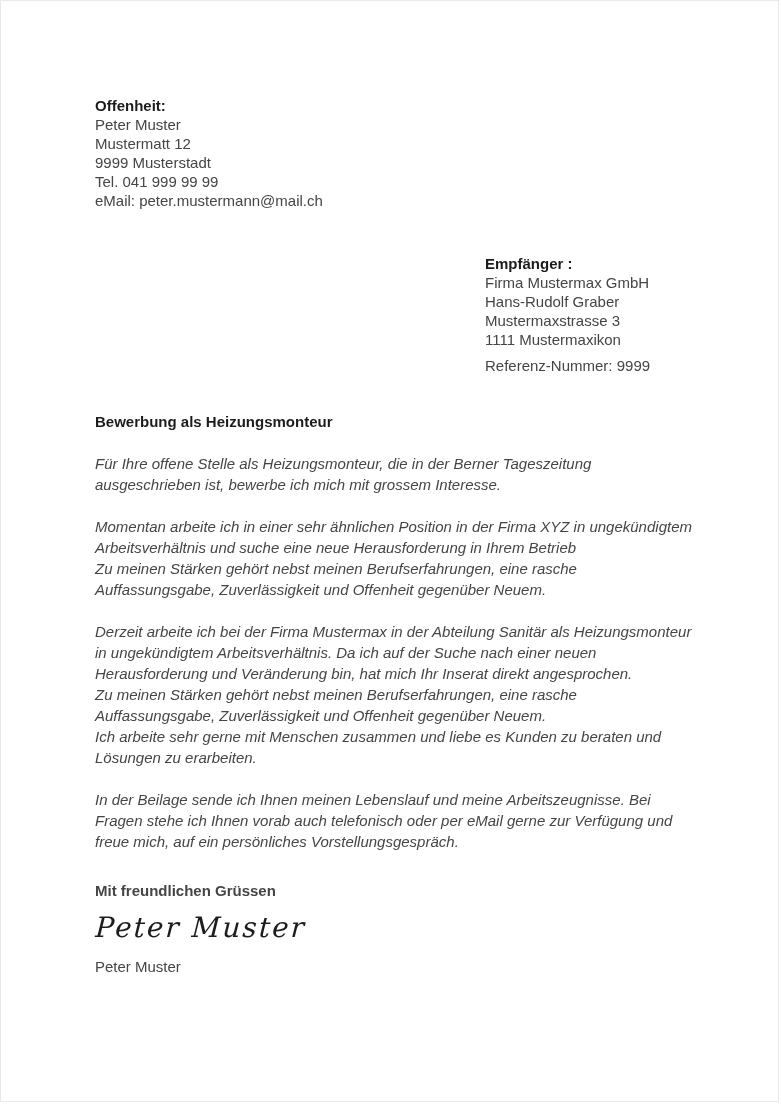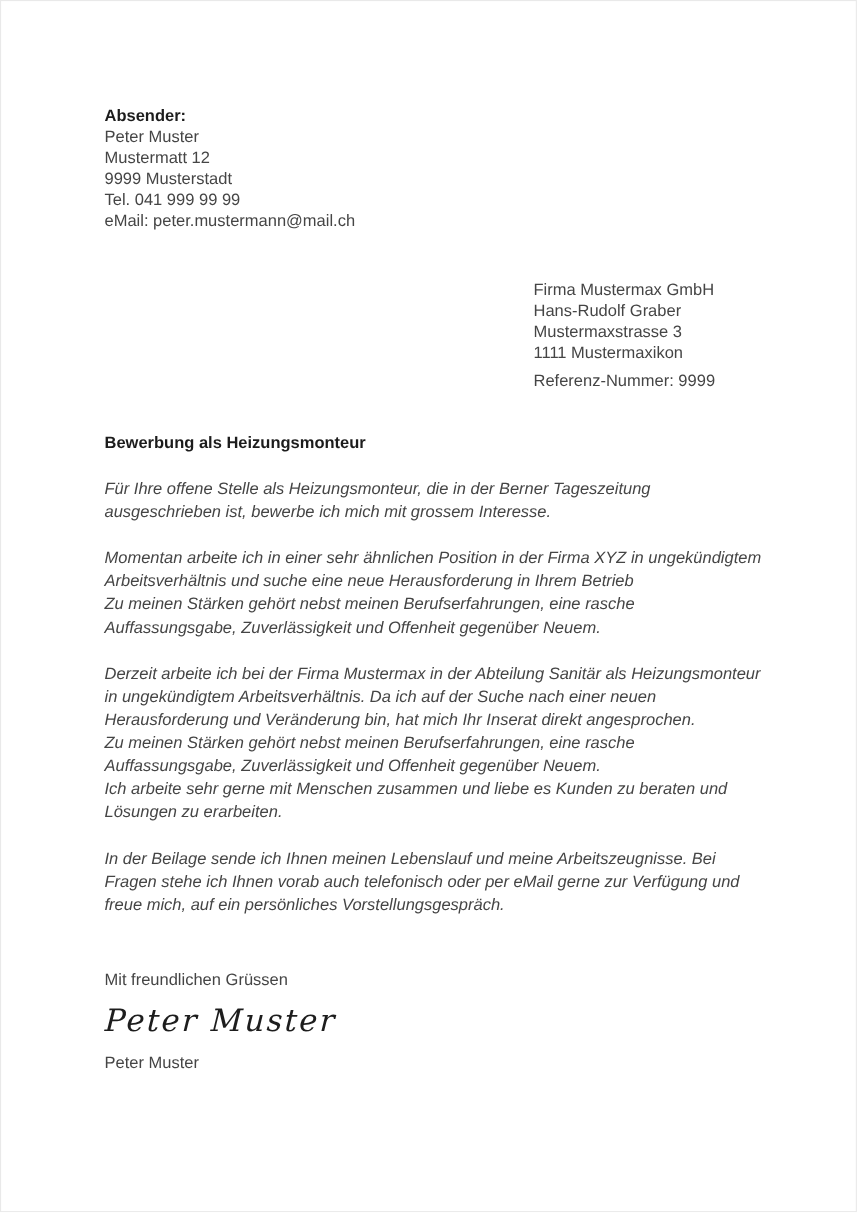--- a/index.html
+++ b/index.html
@@ -51,21 +51,22 @@
     margin-top: 36px;
   }
   .para {
     margin: 0;
     margin-top: 11px;
     padding-top: 10px;
     white-space: pre-line;
     font-style: italic;
   }
   .closing {
-    margin-top: 47px;
+    margin-top: 28px;
+    font-weight: bold;
   }
   .signature {
     margin-top: 16px;
     font-family: "DejaVu Serif", serif;
     font-style: italic;
     font-size: 28px;
     letter-spacing: 2px;
     color: #1d1d1d;
     transform: skewX(-3deg);
     transform-origin: left bottom;
@@ -74,29 +75,30 @@
     margin-top: 18px;
   }
 </style>
 </head>
 <body>
 
 <div class="page">
   <div class="content">
 
     <div class="sender">
-      <div class="bold">Absender:</div>
+      <div class="bold">Offenheit:</div>
       <div class="pre">Peter Muster
 Mustermatt 12
 9999 Musterstadt
 Tel. 041 999 99 99
 eMail: peter.mustermann@mail.ch</div>
     </div>
 
     <div class="recipient">
+      <div class="bold">Empfänger :</div>
       <div class="pre">Firma Mustermax GmbH
 Hans-Rudolf Graber
 Mustermaxstrasse 3
 1111 Mustermaxikon</div>
       <div class="ref">Referenz-Nummer: 9999</div>
     </div>
 
     <div class="subject bold">Bewerbung als Heizungsmonteur</div>
 
     <p class="para">Für Ihre offene Stelle als Heizungsmonteur, die in der Berner Tageszeitung ausgeschrieben ist, bewerbe ich mich mit grossem Interesse.</p>

